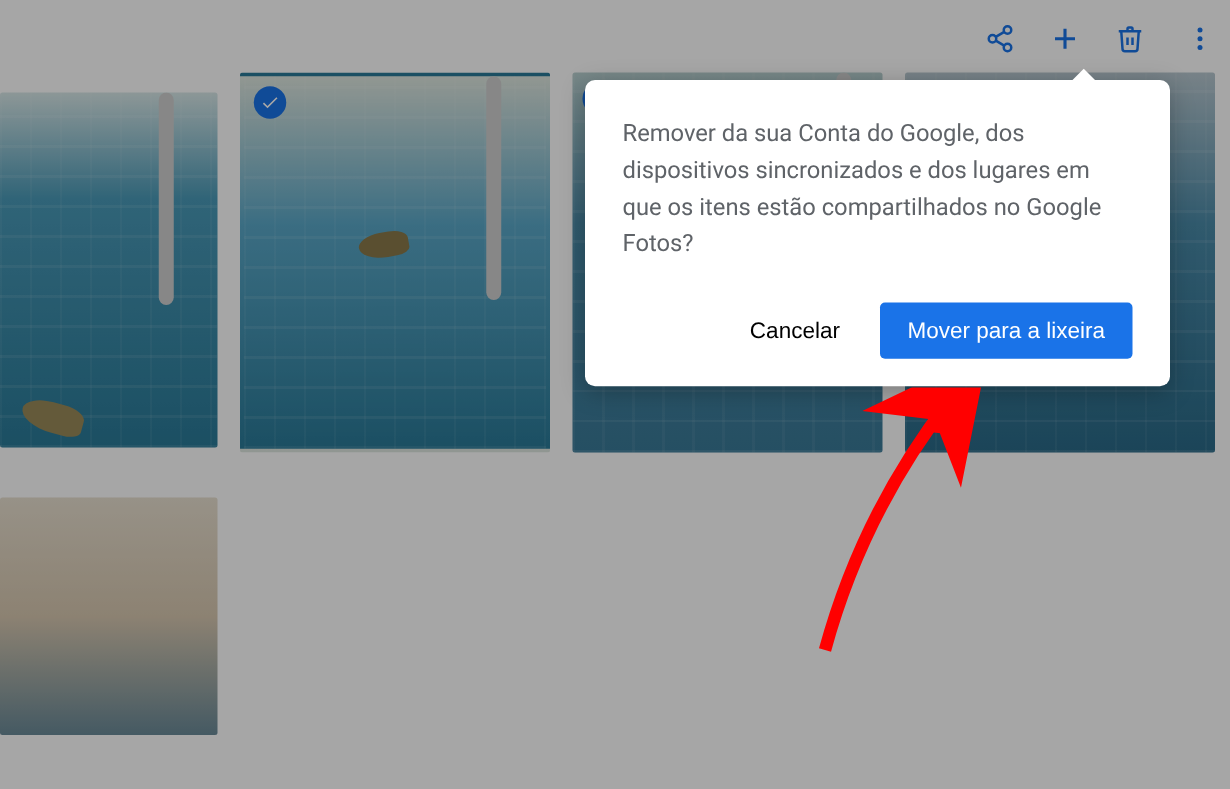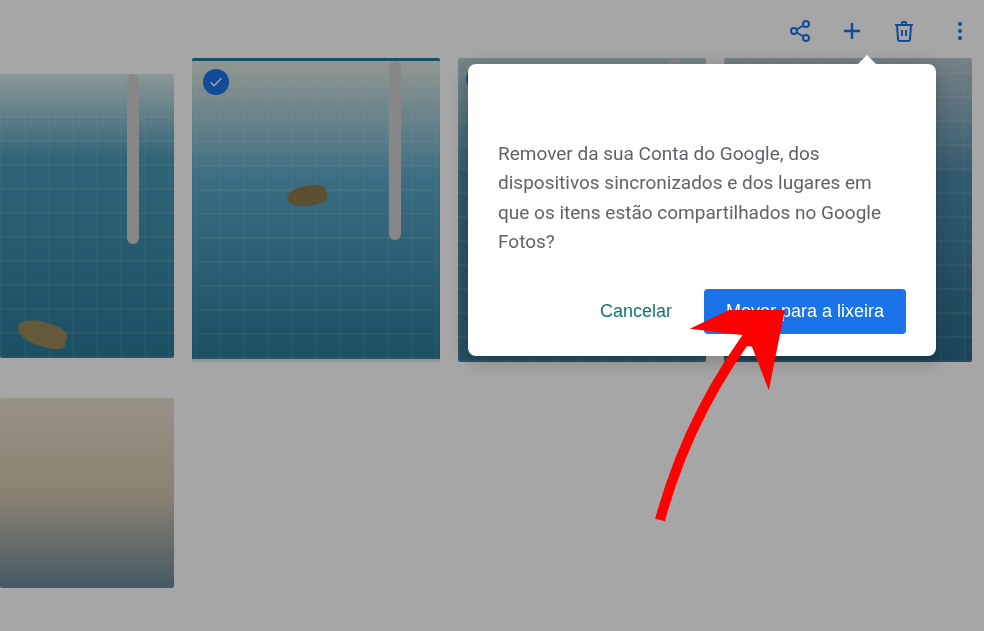--- a/index.html
+++ b/index.html
@@ -178,32 +178,31 @@
       background: #ffffff;
       border-radius: 8px;
       box-shadow: 0 4px 20px rgba(0,0,0,0.25);
       padding: 28px 30px 22px 30px;
     }
     .dialog-message {
       font-size: 19px;
       line-height: 1.55;
       color: #5f6368;
       margin-bottom: 32px;
-      margin-top: 47px;
     }
     .dialog-actions {
       display: flex;
       justify-content: flex-end;
       align-items: center;
       gap: 20px;
     }
     .btn-cancel {
       background: transparent;
       border: none;
-      color: #0f766e;
+      color: #000000;
       font-size: 18px;
       font-weight: 500;
       padding: 10px 12px;
       cursor: pointer;
       border-radius: 4px;
     }
     .btn-primary {
       background: #1a73e8;
       border: none;
       color: #ffffff;

